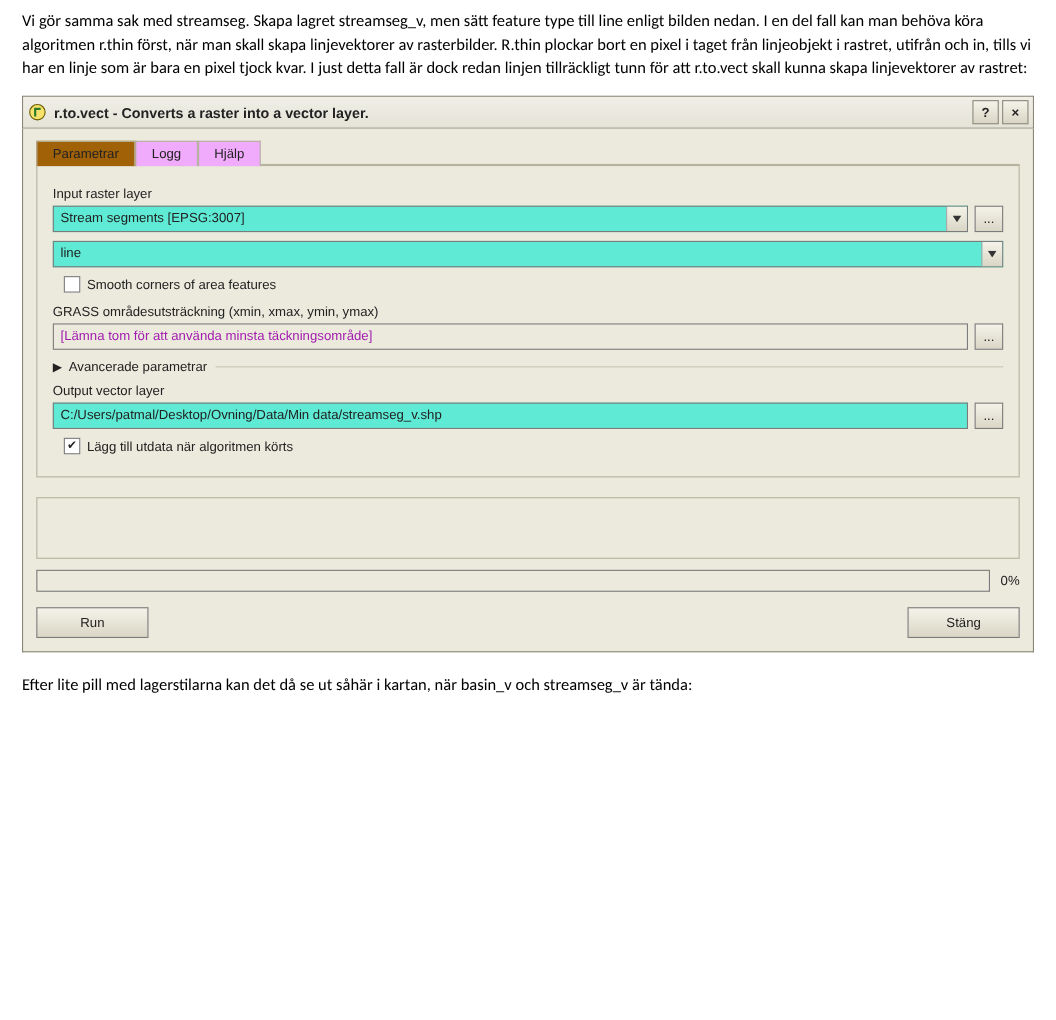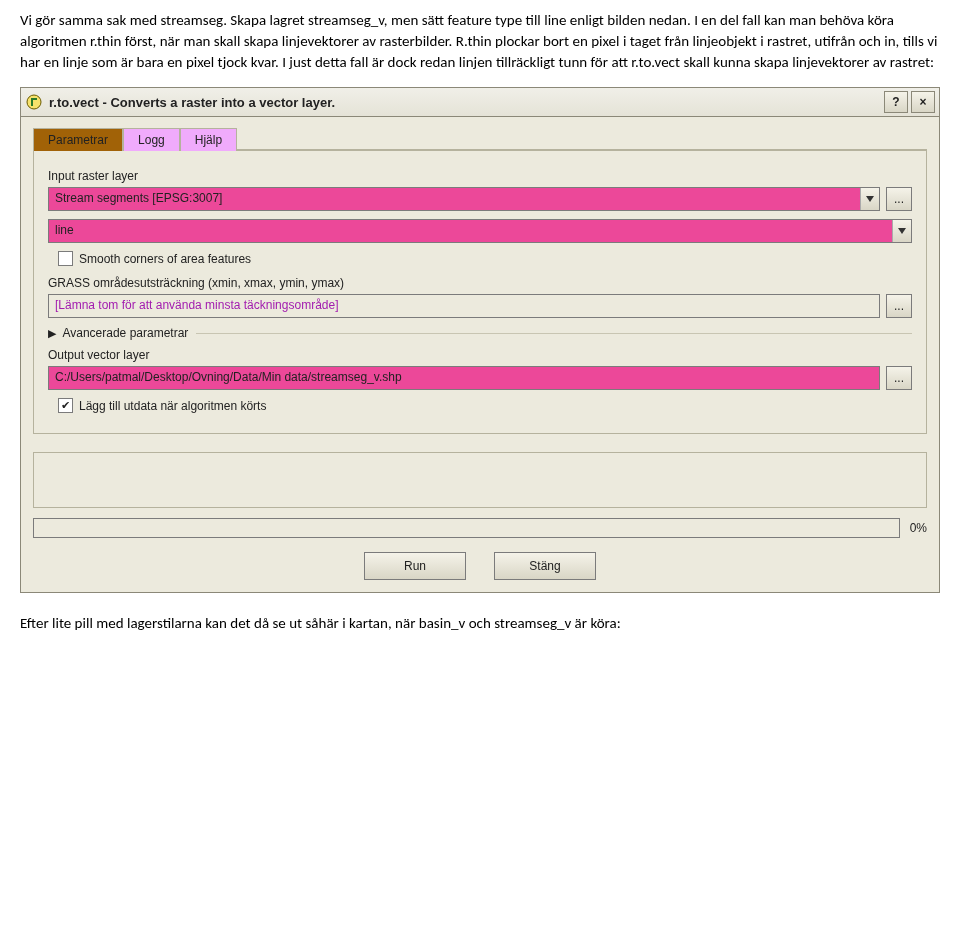--- a/index.html
+++ b/index.html
@@ -100,21 +100,21 @@
   }
   .combo-row {
     display: flex;
     align-items: stretch;
     margin-bottom: 8px;
   }
   .combo {
     flex: 1;
     display: flex;
     border: 1px solid #7b7b7b;
-    background: #ec4899;
+    background: #5eead4;
     height: 22px;
   }
   .combo.disabled { background: #eceadd; color:#777; }
   .combo-text {
     flex: 1;
     padding: 3px 6px;
     font-size: 12px;
     white-space: nowrap;
     overflow: hidden;
   }
@@ -180,21 +180,21 @@
     height: 18px;
     border: 1px solid #7b7b7b;
     background: #eceadd;
   }
   .pct {
     margin-left: 10px;
     font-size: 12px;
   }
   .btn-row {
     display: flex;
-    justify-content: center;
+    justify-content: space-between;
     gap: 28px;
     margin-top: 14px;
   }
   .btn {
     min-width: 100px;
     height: 26px;
     border: 1px solid #7b7b7b;
     background: linear-gradient(#f5f3e9,#d9d6c6);
     display: inline-flex;
     align-items: center;
@@ -296,14 +296,14 @@
         </div>
       </div>
 
       <div class="btn-row">
         <div class="btn">Run</div>
         <div class="btn">Stäng</div>
       </div>
     </div>
   </div>
 
-  <div class="para">Efter lite pill med lagerstilarna kan det då se ut såhär i kartan, när basin_v och streamseg_v är köra:</div>
+  <div class="para">Efter lite pill med lagerstilarna kan det då se ut såhär i kartan, när basin_v och streamseg_v är tända:</div>
 </div>
 
 </body></html>

